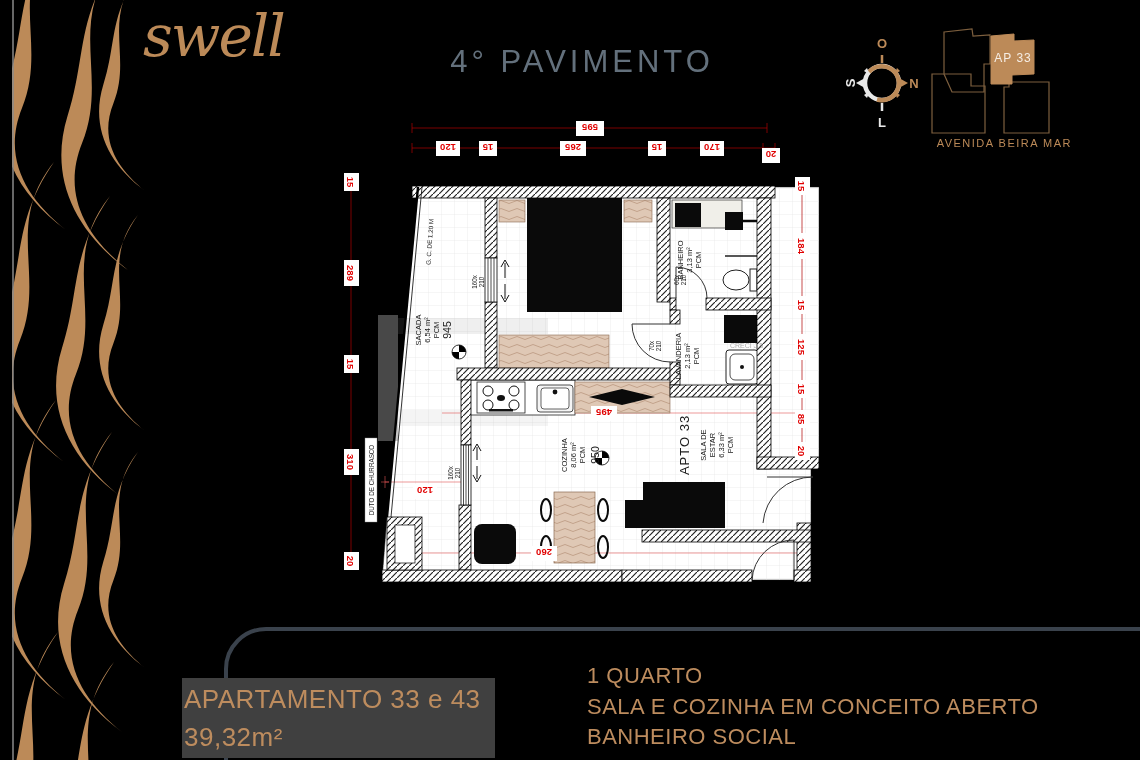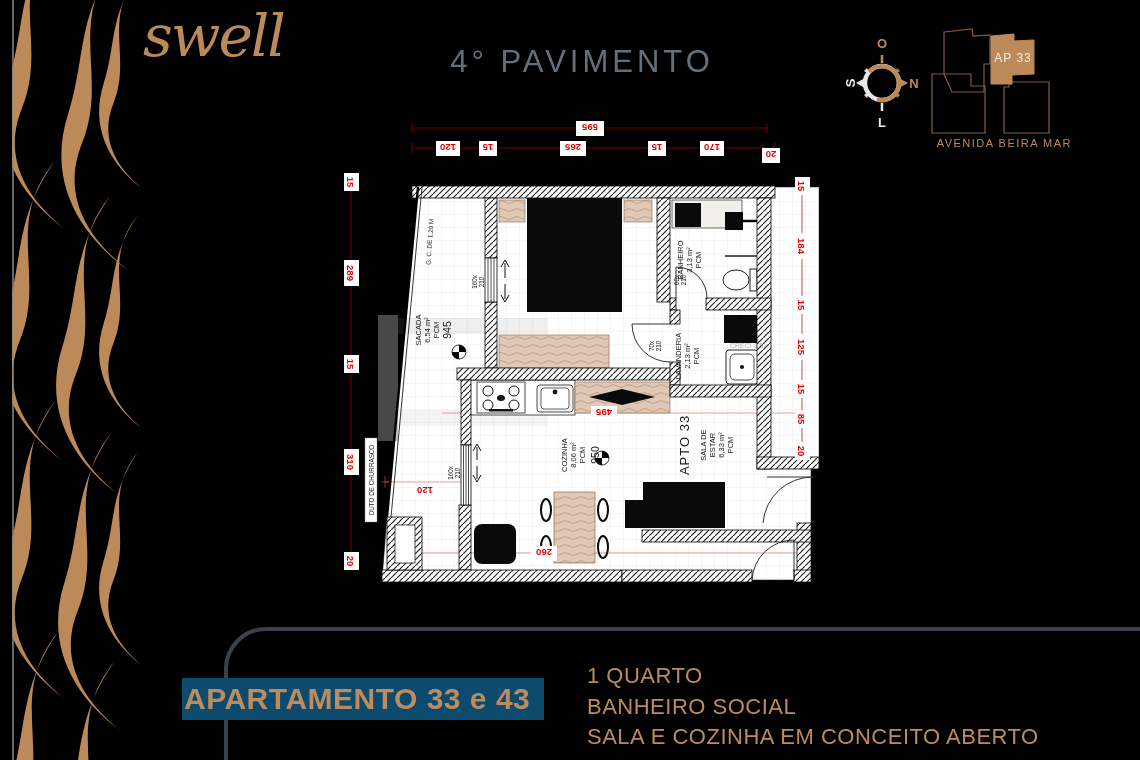--- a/index.html
+++ b/index.html
@@ -13,22 +13,22 @@
   .floor-title{left:0;right:0;top:44px;text-align:center;color:#63707c;
         font-size:31px;letter-spacing:4px;font-weight:500;}
   .compass{left:833px;top:30px;}
   .keyplan{left:915px;top:12px;}
   .street{left:900px;top:137px;width:160px;text-align:right;color:#bc8a58;
         font-size:11px;letter-spacing:1.5px;font-weight:500;}
   .plan{left:325px;top:110px;}
   .plan text{font-family:"Liberation Sans",sans-serif;}
   .panel{left:212px;top:627px;width:1010px;height:230px;border:4px solid #3a424c;
         border-radius:42px;}
-  .apt-block{left:170px;top:678px;background:#0c4a6e;padding:2px 14px 2px 2px;
-        color:#bd8c5e;font-size:30px;line-height:38px;font-weight:700;letter-spacing:.5px;}
+  .apt-block{left:170px;top:678px;background:#404040;padding:2px 14px 2px 2px;
+        color:#bd8c5e;font-size:26px;line-height:38px;font-weight:400;letter-spacing:.5px;}
   .features{left:575px;top:661px;color:#bd8c5e;font-size:22px;line-height:30.5px;
         font-weight:500;letter-spacing:.5px;}
   .rm{fill:#1a1a1a;font-size:7.5px;text-anchor:middle;}
   .rm-big{fill:#1a1a1a;font-size:13px;text-anchor:middle;letter-spacing:1px;}
   .rm-num{fill:#1a1a1a;font-size:10.5px;text-anchor:middle;}
   .win{fill:#1a1a1a;font-size:6.3px;text-anchor:middle;}
   .dim{fill:#e10000;font-size:9.5px;font-weight:bold;text-anchor:middle;}
   .dlb{fill:#ffffff;}
   .chain{stroke:#b00000;stroke-width:.7;}
   .hair{stroke:#e05555;stroke-width:.6;}
@@ -404,21 +404,22 @@
       </g>
     <g transform="translate(88,381) rotate(180)">
         <rect class="dlb" x="-12" y="-8" width="24" height="15"></rect>
         <text class="dim" y="4">120</text>
       </g>
   </svg>
 
   <div class="abs panel"></div>
   <div class="abs apt-block">
     <div>APARTAMENTO 33 e 43</div>
+    <div>39,32m²</div>
   </div>
   <div class="abs features">
     <div>1 QUARTO</div>
+    <div>SALA E COZINHA EM CONCEITO ABERTO</div>
     <div>BANHEIRO SOCIAL</div>
-    <div>SALA E COZINHA EM CONCEITO ABERTO</div>
     <div>SACADA COM CHURRASQUEIRA</div>
   </div>
 
 </div>
 
 </body></html>

